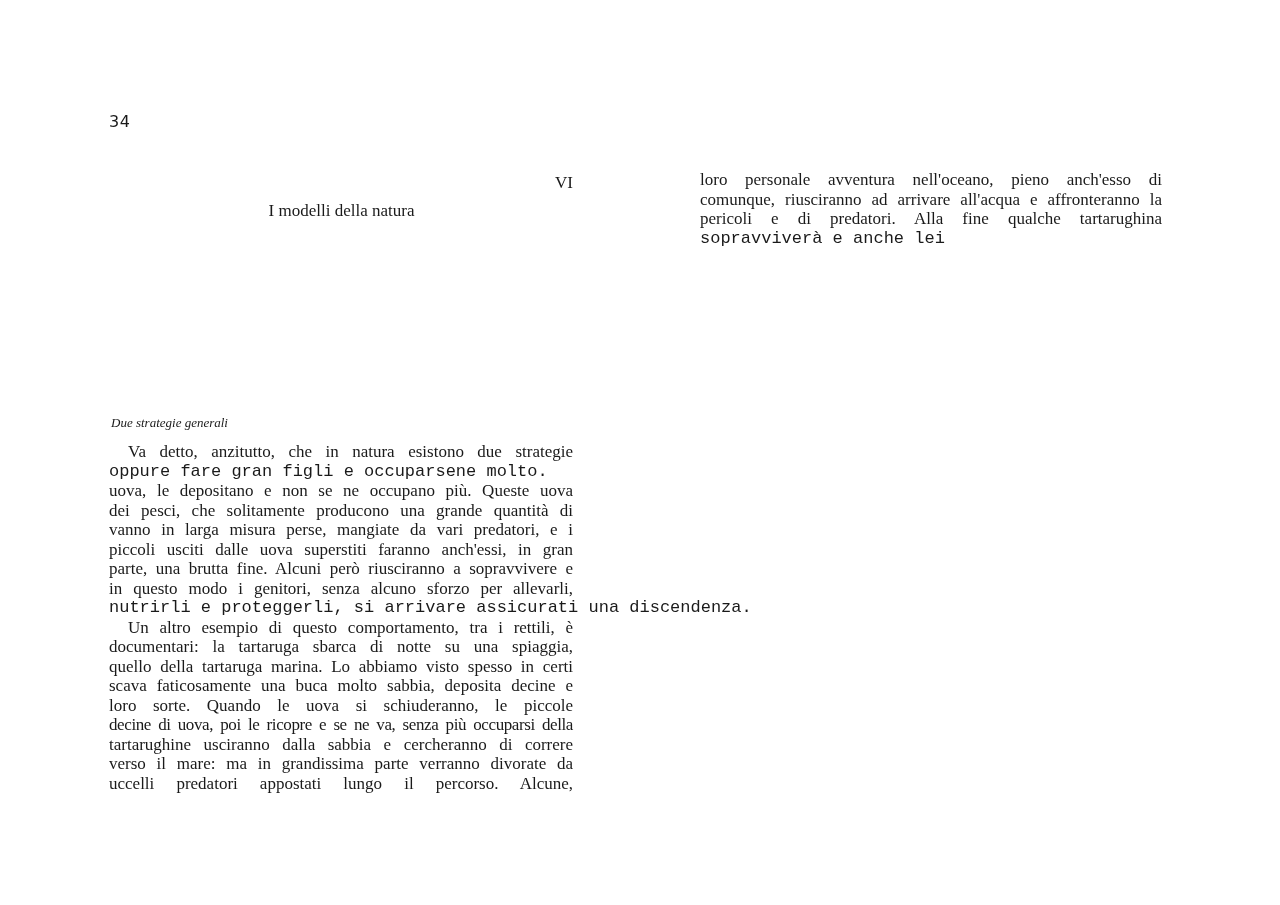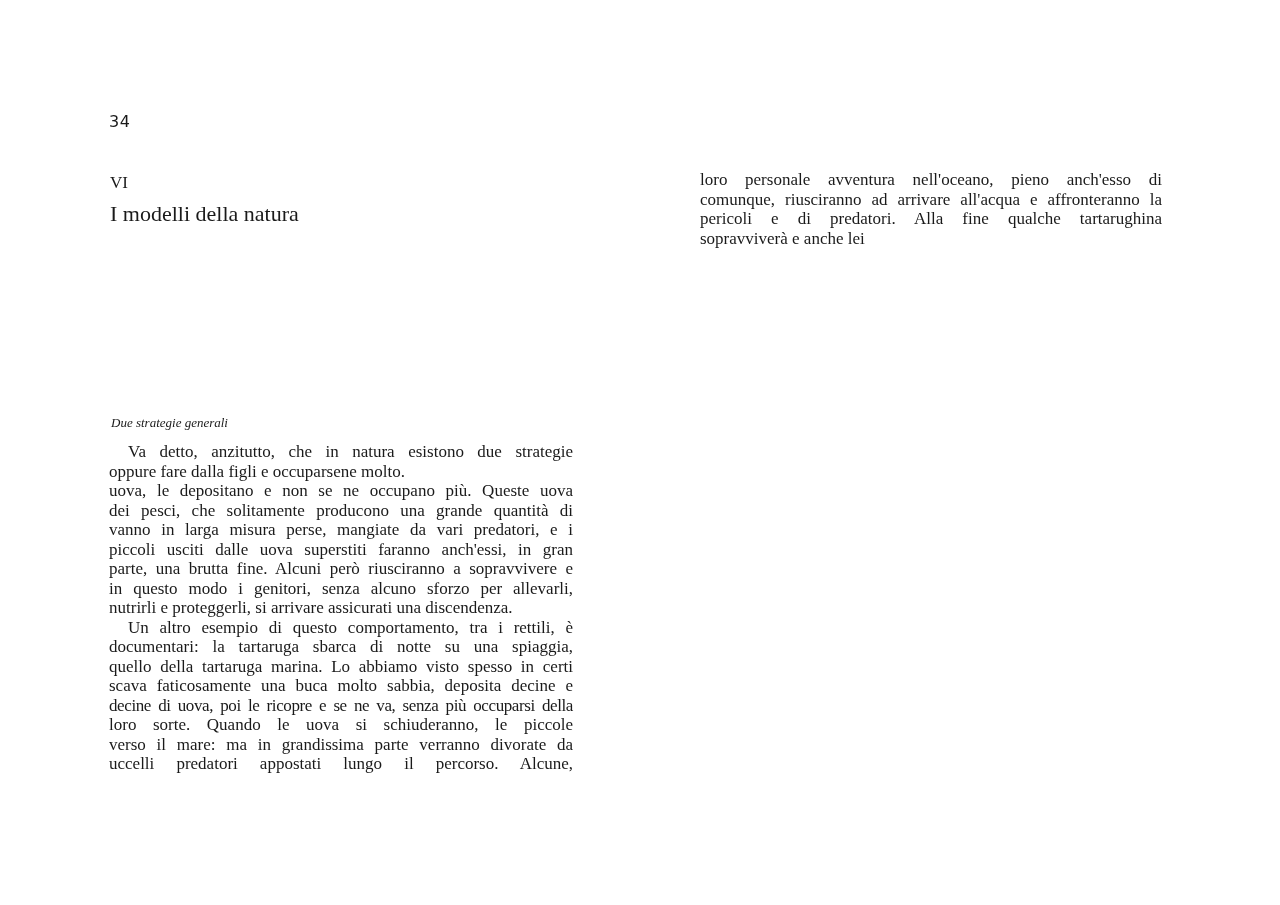--- a/index.html
+++ b/index.html
@@ -1,52 +1,53 @@
 <!DOCTYPE html>
 <html><head>
   <meta charset="utf-8">
   <style>
     html, body { margin: 0; padding: 0; background: #ffffff; }
     body { width: 1280px; height: 905px; position: relative; overflow: hidden; color: #1a1a1a; }
     .page-number { position: absolute; left: 109px; top: 112px; font-family: "DejaVu Sans", sans-serif; font-size: 16px; letter-spacing: 0.5px; }
-    .chapter-num { position: absolute; left: 110px; width: 463px; top: 173px; text-align: left; font-family: "Liberation Serif", serif; font-size: 17px; }
-    .chapter-title { position: absolute; left: 110px; width: 463px; top: 201px; font-family: "Liberation Serif", serif; font-size: 22px; }
+    .chapter-num { position: absolute; left: 110px; width: 463px; top: 173px; text-align: right; font-family: "Liberation Serif", serif; font-size: 17px; }
+    .chapter-title { position: absolute; left: 110px; width: 463px; top: 201px; text-align: center; font-family: "Liberation Serif", serif; font-size: 17px; }
     .section-heading { position: absolute; left: 111px; top: 415px; font-family: "Liberation Serif", serif; font-style: italic; font-size: 13px; }
     .col { position: absolute; font-family: "Liberation Serif", serif; font-size: 17px; }
     .col-left { left: 109px; width: 464px; top: 442px; }
     .col-right { left: 700px; width: 462px; top: 170px; }
     .line { display: block; height: 19.5px; line-height: 19.5px; white-space: nowrap; overflow: visible; }
     .line.j { text-align: justify; text-align-last: justify; white-space: normal; }
     .line.indent { padding-left: 19px; }
-    .line.last { text-align: left; text-align-last: left; }
+    .line.last { text-align: left; text-align-last: left; font-family: Liberation Mono, monospace; }
   </style>
 </head>
 <body>
 
 <div class="page-number">34</div>
 <div class="chapter-num">VI</div>
 <div class="chapter-title">I modelli della natura</div>
 <div class="section-heading">Due strategie generali</div>
 
 <div class="col col-left">
   <span class="line j indent">Va detto, anzitutto, che in natura esistono due strategie</span>
-  <span class="line last">oppure fare dalla figli e occuparsene molto.</span>
+  <span class="line last">oppure fare gran figli e occuparsene molto.</span>
   <span class="line j">uova, le depositano e non se ne occupano più. Queste uova</span>
   <span class="line j">dei pesci, che solitamente producono una grande quantità di</span>
   <span class="line j">vanno in larga misura perse, mangiate da vari predatori, e i</span>
   <span class="line j">piccoli usciti dalle uova superstiti faranno anch'essi, in gran</span>
   <span class="line j">parte, una brutta fine. Alcuni però riusciranno a sopravvivere e</span>
   <span class="line j">in questo modo i genitori, senza alcuno sforzo per allevarli,</span>
   <span class="line last">nutrirli e proteggerli, si arrivare assicurati una discendenza.</span>
   <span class="line j indent">Un altro esempio di questo comportamento, tra i rettili, è</span>
   <span class="line j">documentari: la tartaruga sbarca di notte su una spiaggia,</span>
   <span class="line j">quello della tartaruga marina. Lo abbiamo visto spesso in certi</span>
   <span class="line j">scava faticosamente una buca molto sabbia, deposita decine e</span>
+  <span class="line j">loro sorte. Quando le uova si schiuderanno, le piccole</span>
   <span class="line j" style="letter-spacing:-0.4px;word-spacing:-1px;">decine di uova, poi le ricopre e se ne va, senza più occuparsi della</span>
-  <span class="line j">loro sorte. Quando le uova si schiuderanno, le piccole</span>
+  <span class="line j">tartarughine usciranno dalla sabbia e cercheranno di correre</span>
   <span class="line j">verso il mare: ma in grandissima parte verranno divorate da</span>
   <span class="line j">uccelli predatori appostati lungo il percorso. Alcune,</span>
 </div>
 
 <div class="col col-right">
   <span class="line j">loro personale avventura nell'oceano, pieno anch'esso di</span>
   <span class="line j">comunque, riusciranno ad arrivare all'acqua e affronteranno la</span>
   <span class="line j">pericoli e di predatori. Alla fine qualche tartarughina</span>
   <span class="line last">sopravviverà e anche lei</span>
 </div>

